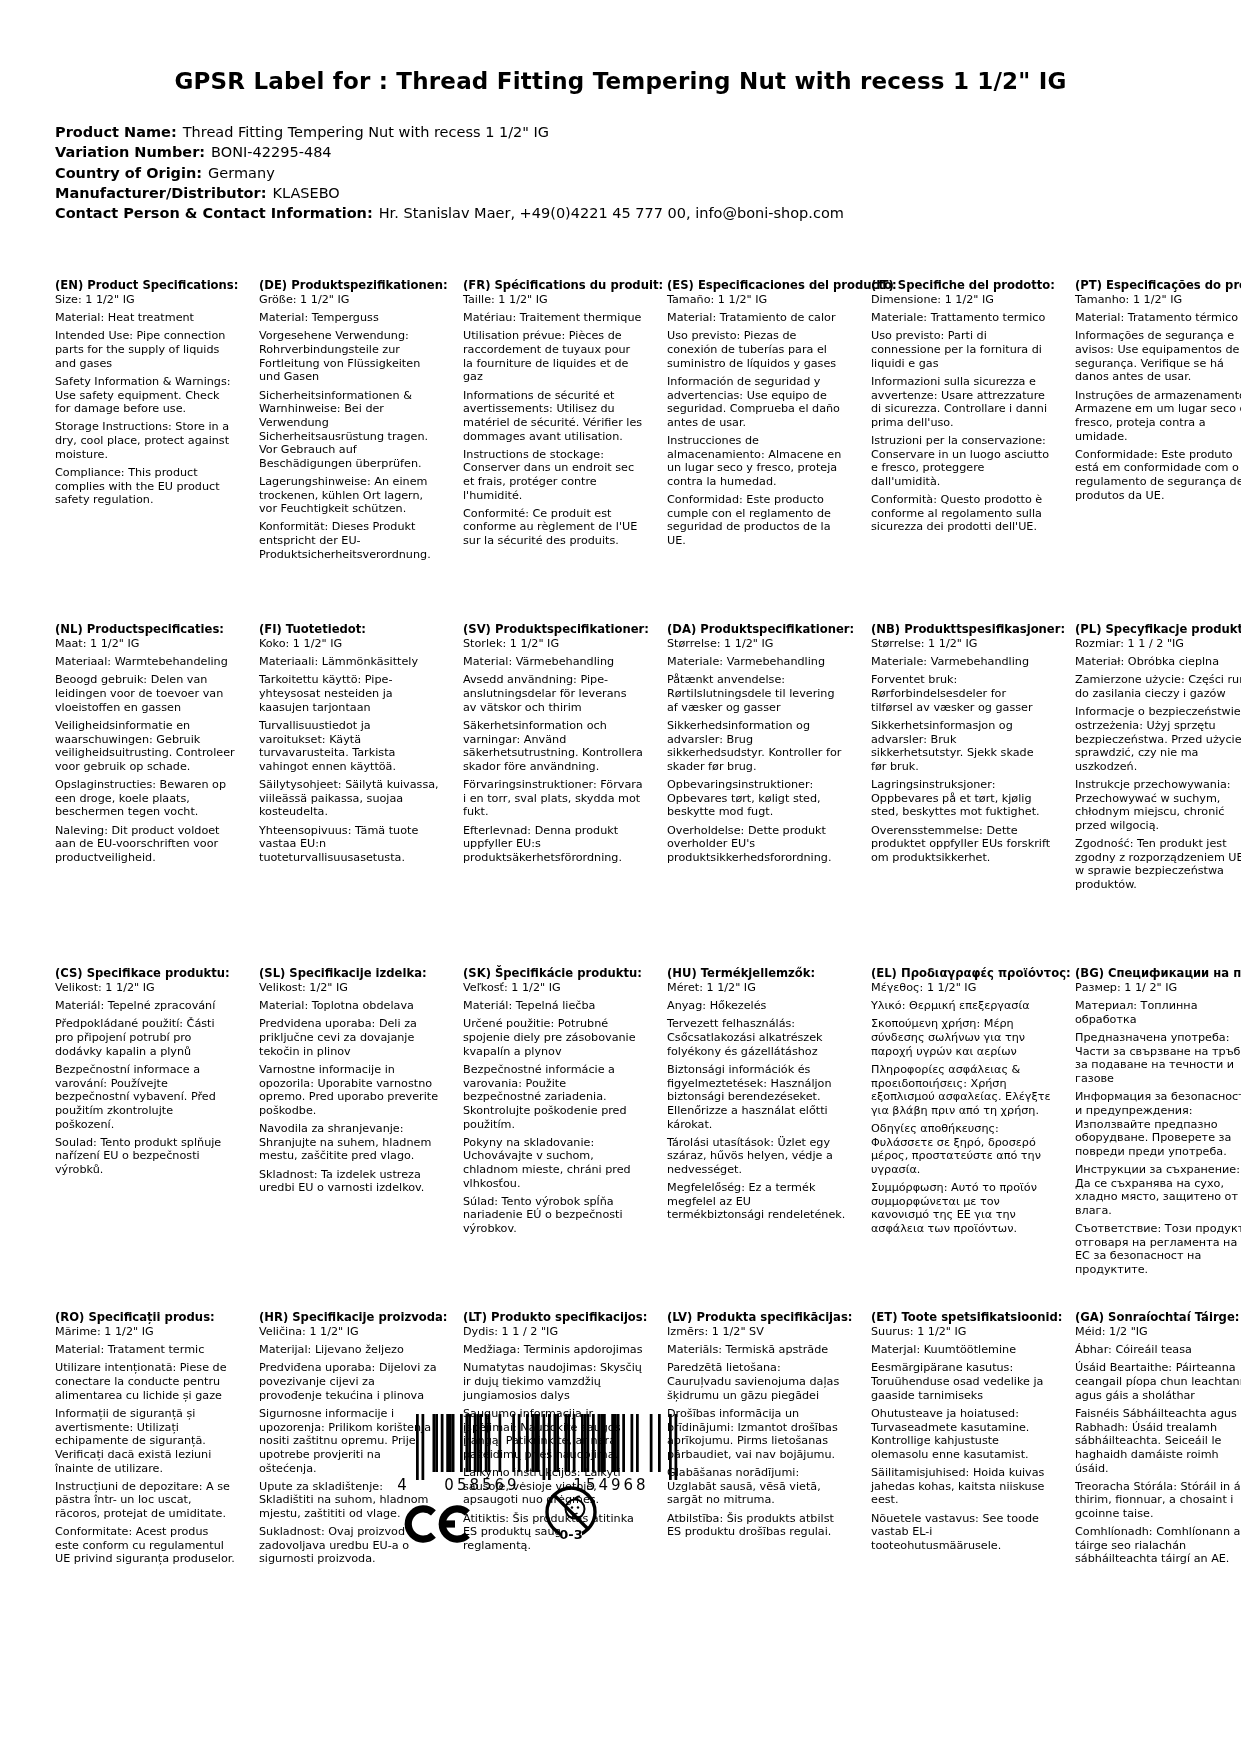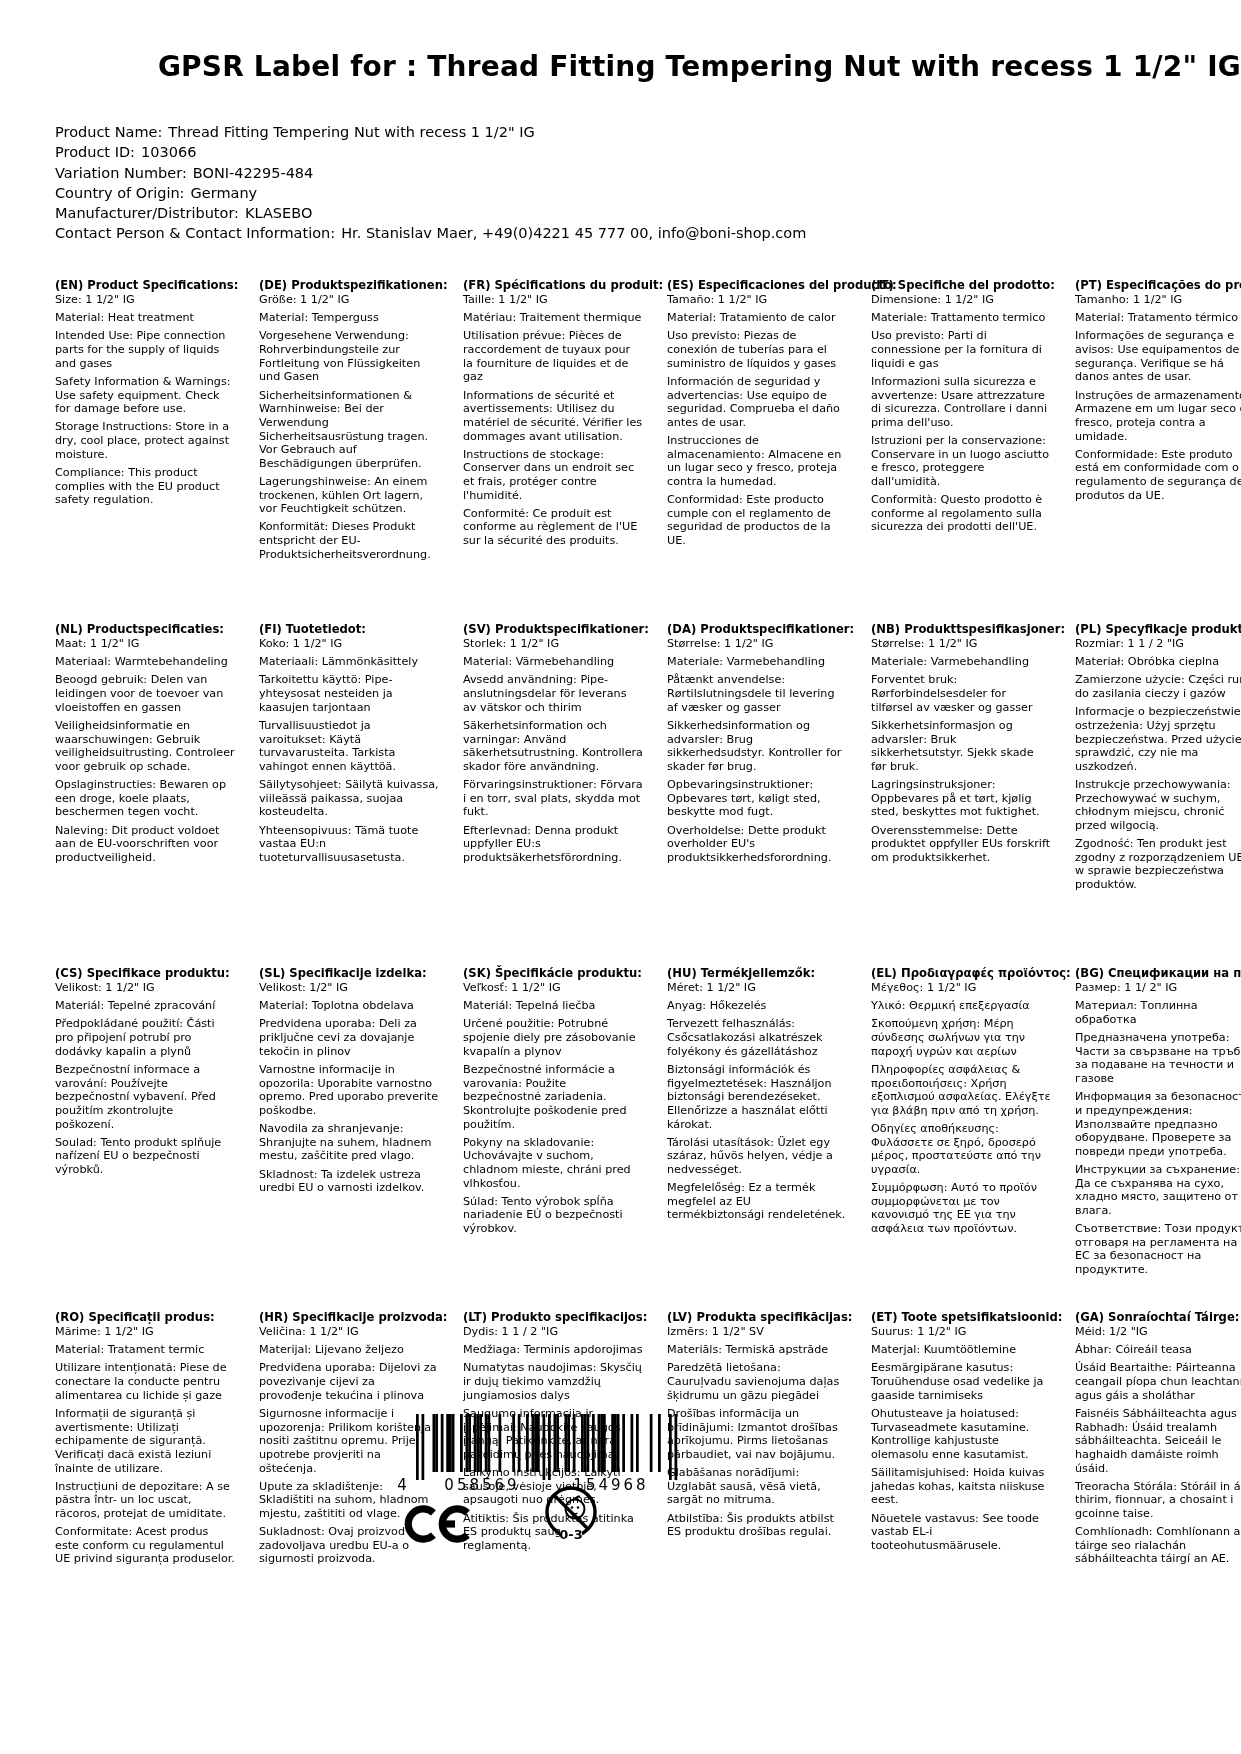--- a/index.html
+++ b/index.html
@@ -2,48 +2,47 @@
 <html><head>
 <meta charset="utf-8">
 <style>
   html,body { margin:0; padding:0; }
   body {
     width:1241px; height:1754px; position:relative;
     background:#ffffff; color:#000000;
     font-family:"DejaVu Sans", sans-serif;
   }
   .page-title {
-    position:absolute; top:50px; left:0; width:100%;
-    text-align:right; font-size:28px; font-weight:bold; letter-spacing:.2px;
+    position:absolute; top:68px; left:0; width:100%;
+    text-align:center; font-size:23px; font-weight:bold; letter-spacing:.2px;
   }
   .info {
     position:absolute; top:122px; left:55px; font-size:14.5px; line-height:1.4;
   }
-  .info-row .lbl { font-weight:normal; margin-right:6px;text-align:center; }
+  .info-row .lbl { font-weight:bold; margin-right:6px;text-align:center; }
   .spec-grid {
     position:absolute; top:278px; left:55px;
     display:grid; grid-template-columns:repeat(6,188px);
     grid-template-rows:repeat(4,344px); column-gap:16px;
   }
   .block { font-size:11.2px; line-height:1.22; width:180px; overflow:visible; }
   .block .bh { font-weight:bold; font-size:11.6px; white-space:nowrap; margin:0 0 1px 0; }
   .block p { margin:0 0 4.5px 0; }
   .barcode-wrap { position:absolute; top:1412px; left:392px; }
   .ce-wrap { position:absolute; top:1498px; left:404px; }
   .age-wrap { position:absolute; top:1484px; left:540px;text-decoration:underline; }
   svg { display:block; }
 </style>
 </head>
 <body>
 
 <div class="page-title">GPSR Label for : Thread Fitting Tempering Nut with recess 1 1/2" IG</div>
 
 <div class="info">
   <div class="info-row"><span class="lbl">Product Name:</span><span class="val">Thread Fitting Tempering Nut with recess 1 1/2" IG</span></div>
-  <div class="info-row"><span class="lbl">Product ID:</span><span class="val">103066</span></div>
   <div class="info-row"><span class="lbl">Variation Number:</span><span class="val">BONI-42295-484</span></div>
   <div class="info-row"><span class="lbl">Country of Origin:</span><span class="val">Germany</span></div>
   <div class="info-row"><span class="lbl">Manufacturer/Distributor:</span><span class="val">KLASEBO</span></div>
   <div class="info-row"><span class="lbl">Contact Person &amp; Contact Information:</span><span class="val">Hr. Stanislav Maer, +49(0)4221 45 777 00, info@boni-shop.com</span></div>
 </div>
 
 <div class="spec-grid">
     <div class="block">
       <div class="bh">(EN) Product Specifications:</div>
       <p>Size: 1 1/2" IG</p>

